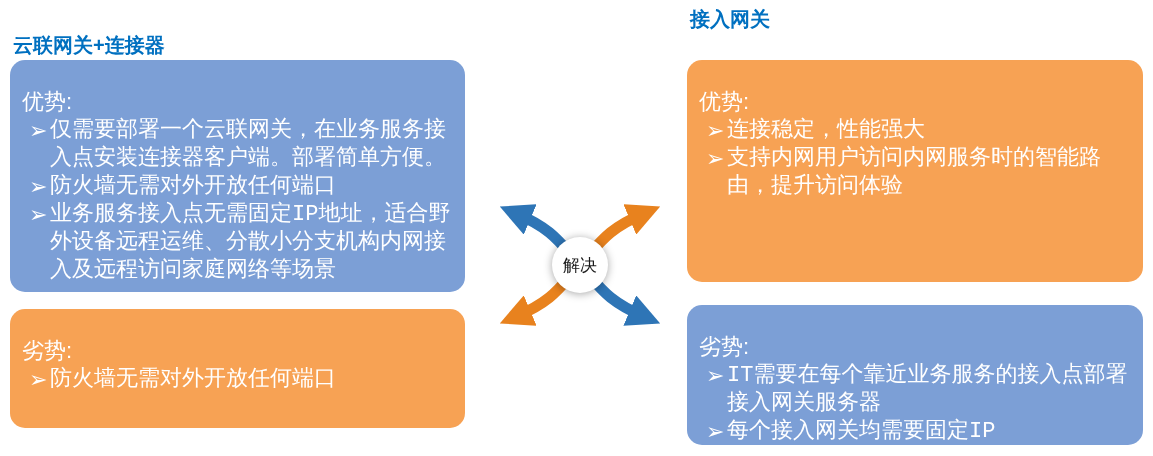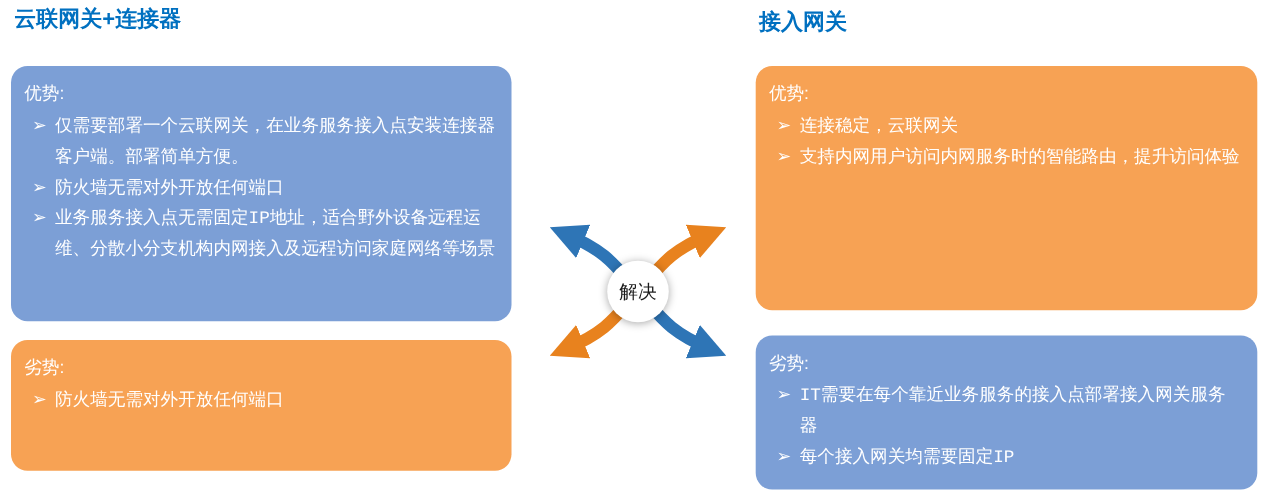--- a/index.html
+++ b/index.html
@@ -14,30 +14,30 @@
     overflow: hidden;
   }
 
   .col-title {
     position: absolute;
     font-size: 20px;
     font-weight: bold;
     color: var(--title, #0070C0);
     white-space: nowrap;
   }
-  .col-title.left  { left: 13px;  top: 4px; }
+  .col-title.left  { left: 13px;  top: 32px; }
   .col-title.right { left: 690px; top: 6px; }
 
   .box {
     position: absolute;
     border-radius: 15px;
     color: var(--box-text, #ffffff);
-    font-size: 16px;
+    font-size: 22px;
     line-height: 28px;
-    padding: 12px 14px 10px 12px;
+    padding: 28px 14px 10px 12px;
   }
   .box.blue   { background: var(--blue-box, #7C9FD6); }
   .box.orange { background: var(--orange-box, #F7A254); }
 
   .left-adv  { left: 10px;  top: 60px;  width: 455px; height: 232px; }
   .left-dis  { left: 10px;  top: 309px; width: 455px; height: 119px; }
   .right-adv { left: 687px; top: 60px;  width: 456px; height: 222px; }
   .right-dis { left: 687px; top: 305px; width: 456px; height: 140px; }
 
   .box-heading { margin-bottom: 1px; }
@@ -98,21 +98,21 @@
     <div class="bullet">
       <span class="marker">➢</span>
       <span class="text">防火墙无需对外开放任何端口</span>
     </div>
   </section>
 
   <section class="box orange right-adv">
     <div class="box-heading">优势:</div>
     <div class="bullet">
       <span class="marker">➢</span>
-      <span class="text">连接稳定，云联网关</span>
+      <span class="text">连接稳定，性能强大</span>
     </div>
     <div class="bullet">
       <span class="marker">➢</span>
       <span class="text">支持内网用户访问内网服务时的智能路由，提升访问体验</span>
     </div>
   </section>
 
   <section class="box blue right-dis">
     <div class="box-heading">劣势:</div>
     <div class="bullet">

